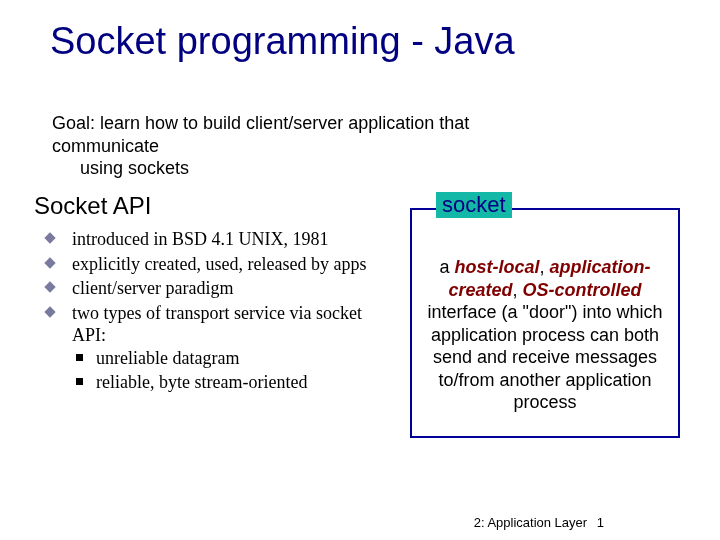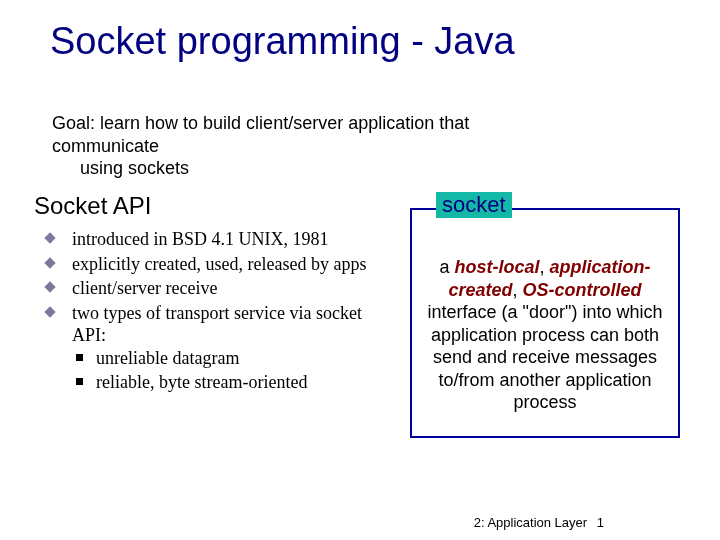--- a/index.html
+++ b/index.html
@@ -153,21 +153,21 @@
       <li>
         <span class="diamond"></span>
         <span>introduced in BSD 4.1 UNIX, 1981</span>
       </li>
       <li>
         <span class="diamond"></span>
         <span>explicitly created, used, released by apps</span>
       </li>
       <li>
         <span class="diamond"></span>
-        <span>client/server receive</span>
+        <span>client/server paradigm</span>
       </li>
       <li>
         <span class="diamond"></span>
         <span>two types of transport service via socket API:</span>
         <ul class="sub">
           <li>
             <span class="square"></span>
             <span>unreliable datagram</span>
           </li>
           <li>

